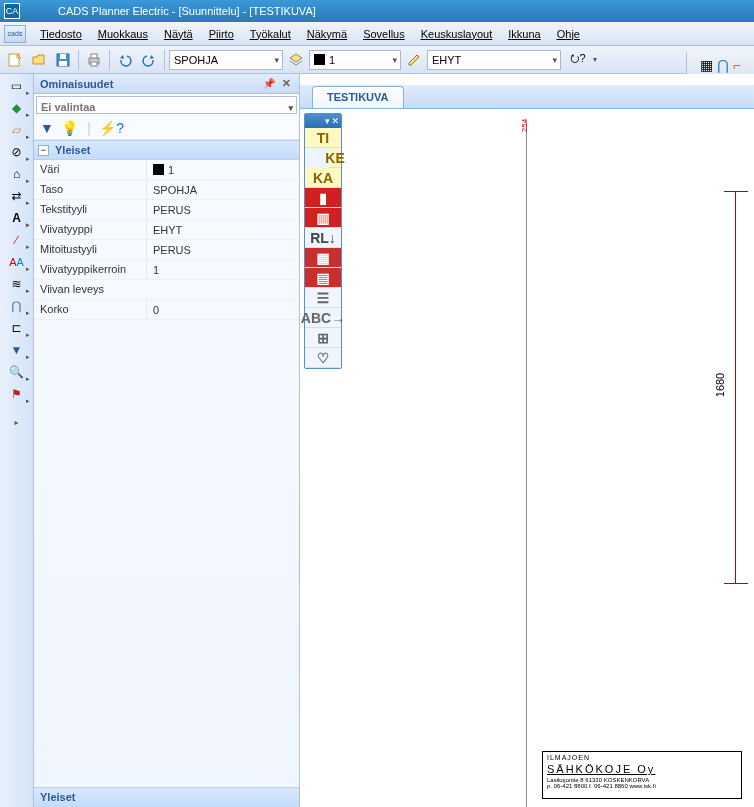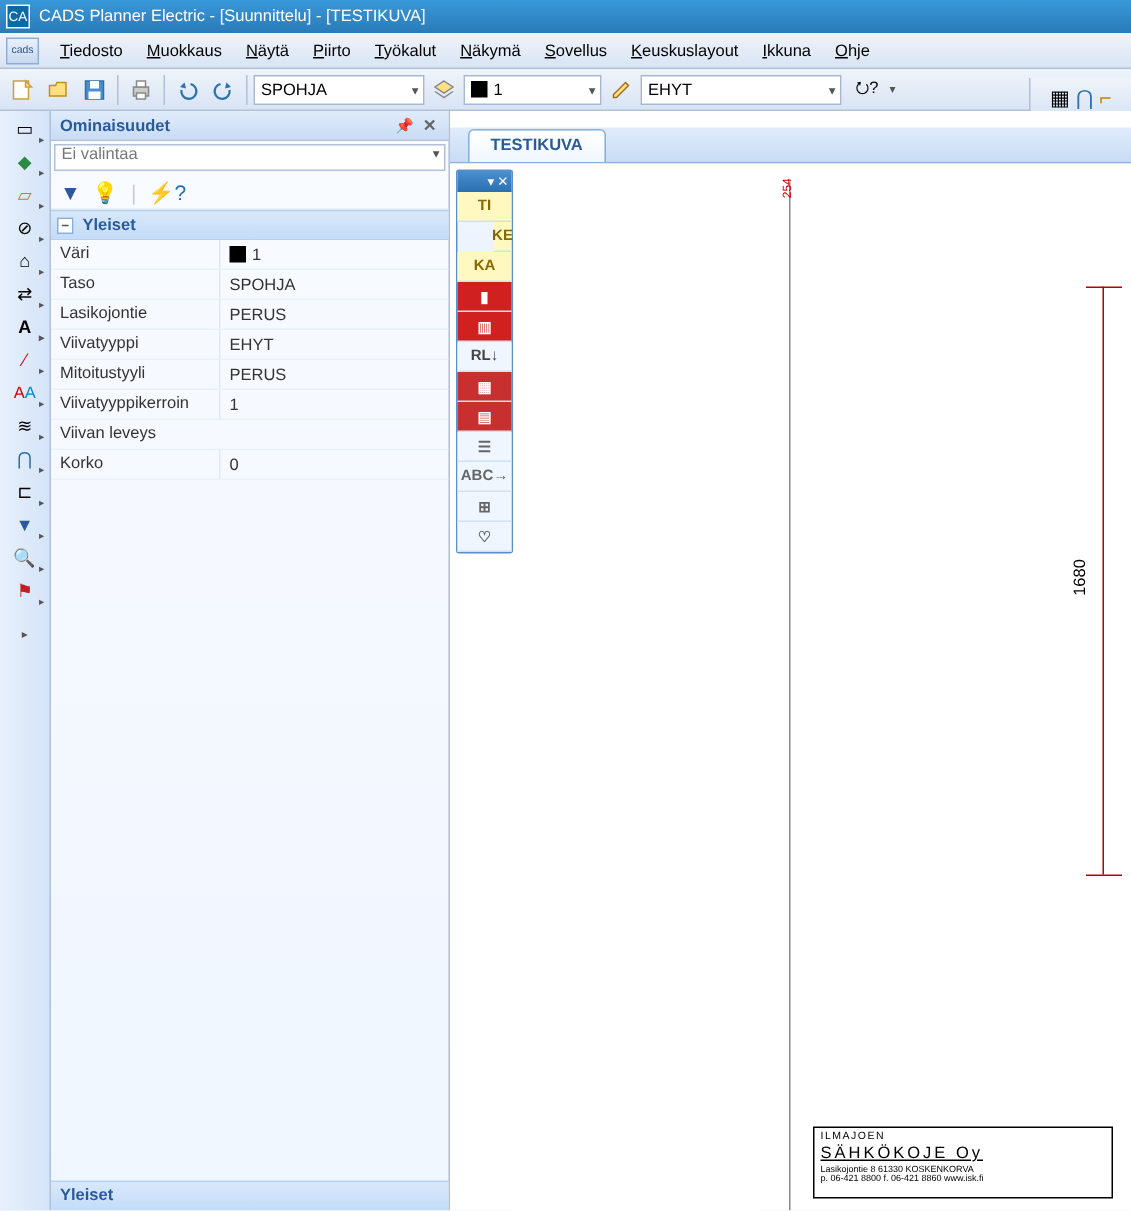--- a/index.html
+++ b/index.html
@@ -1,54 +1,54 @@
 <!DOCTYPE html>
 <html><head>
 <meta charset="utf-8">
 <style>
 * { box-sizing: border-box; margin: 0; padding: 0; font-family: Tahoma, Arial, sans-serif; font-size: 11px; }
 body { background: #e8e8e8; width: 754px; height: 807px; overflow: hidden; display: flex; flex-direction: column; }
-.titlebar { background: linear-gradient(#3a98d8,#2a7ab8); color: #fff; height: 22px; display: flex; align-items: center; padding: 0 4px; }
+.titlebar { background: linear-gradient(#3a98d8,#2a7ab8); color: #fff; height: 22px; display: flex; align-items: center; padding: 0 4px; gap: 32px; }
 .titlebar .logo { width: 16px; height: 16px; background: #0a6aa8; border: 1px solid #fff; color: #fff; font-size: 9px; display: flex; align-items: center; justify-content: center; margin-right: 6px; }
 .menubar { background: linear-gradient(#f0f4fa,#d8e4f5); height: 24px; display: flex; align-items: center; padding: 0 4px; border-bottom: 1px solid #b0c0d8; }
 .menubar .mini { width: 22px; height: 18px; background: linear-gradient(#e8f0ff,#c8d8f0); border: 1px solid #8ab0d8; margin-right: 6px; font-size: 7px; display:flex;align-items:center;justify-content:center;color:#2a5a8a; }
-.menubar .mi { padding: 3px 8px; cursor: default; }
+.menubar .mi { padding: 3px 8px; cursor: default; text-decoration: underline; }
 .menubar .u { text-decoration: underline; }
 .toolbar { background: linear-gradient(#f0f4fa,#d8e4f5); height: 28px; display: flex; align-items: center; padding: 0 4px; border-bottom: 1px solid #b0c0d8; gap: 2px; }
 .tb-btn { width: 22px; height: 22px; display: flex; align-items: center; justify-content: center; border: 1px solid transparent; border-radius: 2px; }
 .tb-sep { width: 1px; height: 20px; background: #b0c0d8; margin: 0 2px; }
 .combo { height: 20px; border: 1px solid #a8b8d0; background: #fff; display: flex; align-items: center; padding: 0 18px 0 4px; position: relative; }
 .combo::after { content: "▾"; position: absolute; right: 3px; font-size: 9px; color: #555; }
 .main { flex: 1; display: flex; overflow: hidden; }
 .ltb { width: 34px; background: linear-gradient(90deg,#e8f0fc,#d4e4f8); border-right: 1px solid #b0c0d8; display: flex; flex-direction: column; align-items: center; padding: 2px 0; gap: 2px; }
 .ltb .lb { width: 24px; height: 20px; display: flex; align-items: center; justify-content: center; font-size: 12px; position: relative; }
 .ltb .lb.dd::after { content:"▸"; position:absolute; right:-1px; bottom:-1px; font-size:7px; color:#555; }
 .pp { width: 266px; background: linear-gradient(#f8fbff,#f0f6ff); border-right: 1px solid #b0c0d8; display: flex; flex-direction: column; }
 .pp-h { background: linear-gradient(#e0ecfc,#c8dcf5); height: 20px; display: flex; align-items: center; padding: 0 6px; border-bottom: 1px solid #b0c0d8; font-weight: bold; color: #2a5a9a; }
 .pp-h .pin { margin-left: auto; font-size: 10px; color: #666; padding: 0 4px; }
 .pp-h .cx { color: #666; padding: 0 2px; }
-.pp-sel { margin: 2px; height: 18px; border: 1px solid #b0c0d8; background: #fff; display: flex; align-items: flex-start; padding: 0 18px 0 4px; color: #777; position: relative; }
+.pp-sel { margin: 2px; height: 18px; border: 1px solid #b0c0d8; background: #fff; display: flex; align-items: flex-end; padding: 0 18px 0 4px; color: #777; position: relative; font-weight: bold; }
 .pp-sel::after { content:"▾"; position:absolute; right:3px; font-size:9px; color:#555; }
 .pp-tb { height: 24px; display: flex; align-items: center; padding: 0 6px; gap: 8px; border-bottom: 1px solid #dde8f5; }
 .pp-tb span { font-size: 14px; }
 .grp { background: linear-gradient(#d8e8fc,#c4dcf8); height: 20px; display:flex; align-items:center; padding:0 4px; border-top:1px solid #b8d0ec; border-bottom:1px solid #b8d0ec; color:#2a5a9a; font-weight:bold; }
 .grp .exp { width: 11px; height: 11px; border: 1px solid #8ab0d8; background: #fff; font-size: 9px; line-height: 9px; text-align:center; margin-right: 6px; color:#555; }
 .prow { display: flex; height: 20px; border-bottom: 1px solid #e8f0fa; }
 .prow .pn { width: 112px; padding: 3px 6px; color: #333; }
 .prow .pv { flex: 1; padding: 3px 6px; color: #333; border-left: 1px solid #e0e8f5; display:flex; align-items:center; }
 .prow .sw { width: 11px; height: 11px; background:#000; margin-right: 4px; }
 .pp-ft { margin-top: auto; background: linear-gradient(#d8e8fc,#c4dcf8); height: 20px; padding: 3px 6px; font-weight: bold; color:#2a5a9a; border-top:1px solid #b8d0ec; }
 .canvas-wrap { flex: 1; background: #fff; position: relative; display:flex; flex-direction: column; }
 .doc-tabs { height: 24px; background: linear-gradient(#e0ecfc,#c8dcf5); display:flex; align-items:flex-end; padding: 0 12px; border-bottom: 1px solid #8ab0d8; margin-top: 11px; }
 .doc-tab { background: linear-gradient(#fff,#f0f6ff); border: 1px solid #8ab0d8; border-bottom: none; height: 22px; padding: 4px 14px; border-radius: 4px 4px 0 0; font-weight: bold; color:#2a5a9a; }
 .canvas { flex: 1; background: #fff; position: relative; overflow: hidden; }
 .palette { position: absolute; left: 4px; top: 4px; width: 38px; background: linear-gradient(#f0f6ff,#e0ecfc); border: 1px solid #5a90c8; border-radius: 2px; }
 .palette-h { height: 14px; background: linear-gradient(#4a90d0,#2a70b0); display:flex; justify-content: flex-end; align-items:center; padding:0 2px; gap:2px; }
 .palette-h span { color:#fff; font-size:9px; }
-.pal-item { height: 20px; display:flex; align-items:center; justify-content:center; border-bottom:1px solid #d0e0f5; font-size:10px; font-weight:bold; }
+.pal-item { height: 20px; display:flex; align-items:center; justify-content:center; border-bottom:1px solid #d0e0f5; font-size:14px; font-weight:bold; }
 .dim-line { position:absolute; border-left: 1px solid #b00; }
 .dim-cap { position:absolute; border-top: 1px solid #b00; }
 .dim-text { position: absolute; transform: rotate(-90deg); font-size: 11px; color:#000; }
 .title-block { position:absolute; right: 12px; bottom: 8px; width: 200px; height: 48px; border: 1px solid #000; background:#fff; padding: 2px 4px; font-size: 8px; }
 .title-block .co { font-family: serif; font-size: 14px; letter-spacing: 2px; }
 .rtb { position:absolute; right:0; top:52px; width:68px; height:26px; background:linear-gradient(#f0f4fa,#d8e4f5); border-left:1px solid #b0c0d8; border-bottom:1px solid #b0c0d8; display:flex; align-items:center; justify-content:center; gap:4px; }
 .rtb span { font-size:14px; }
 .red-ann { position: absolute; left: 218px; top: 12px; font-size: 8px; color: #c00; transform: rotate(-90deg); }
 .vline { position:absolute; top:12px; left:226px; width:1px; bottom:0; background:#888; }
 svg { display:block; }
@@ -198,21 +198,21 @@
             <span>1</span>
           </div>
         </div>
         <div class="prow">
           <div class="pn">Taso</div>
           <div class="pv">
             <span>SPOHJA</span>
           </div>
         </div>
         <div class="prow">
-          <div class="pn">Lasikojontie</div>
+          <div class="pn">Tekstityyli</div>
           <div class="pv">
             <span>PERUS</span>
           </div>
         </div>
         <div class="prow">
           <div class="pn">Viivatyyppi</div>
           <div class="pv">
             <span>EHYT</span>
           </div>
         </div>

